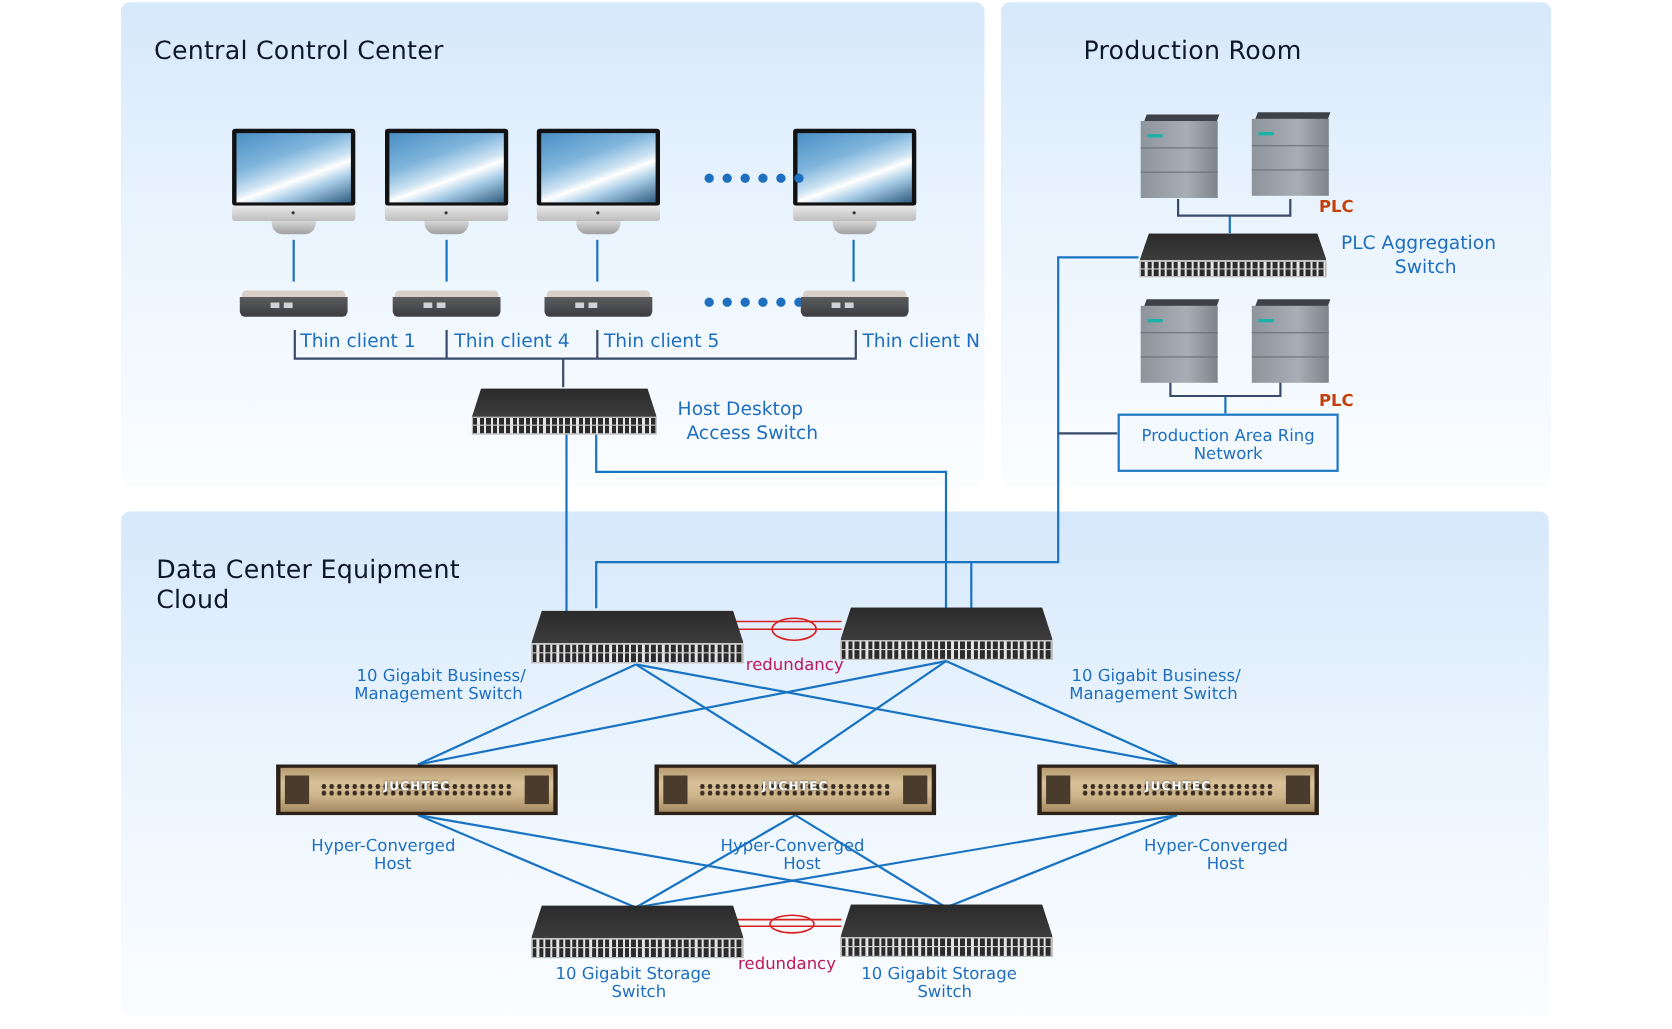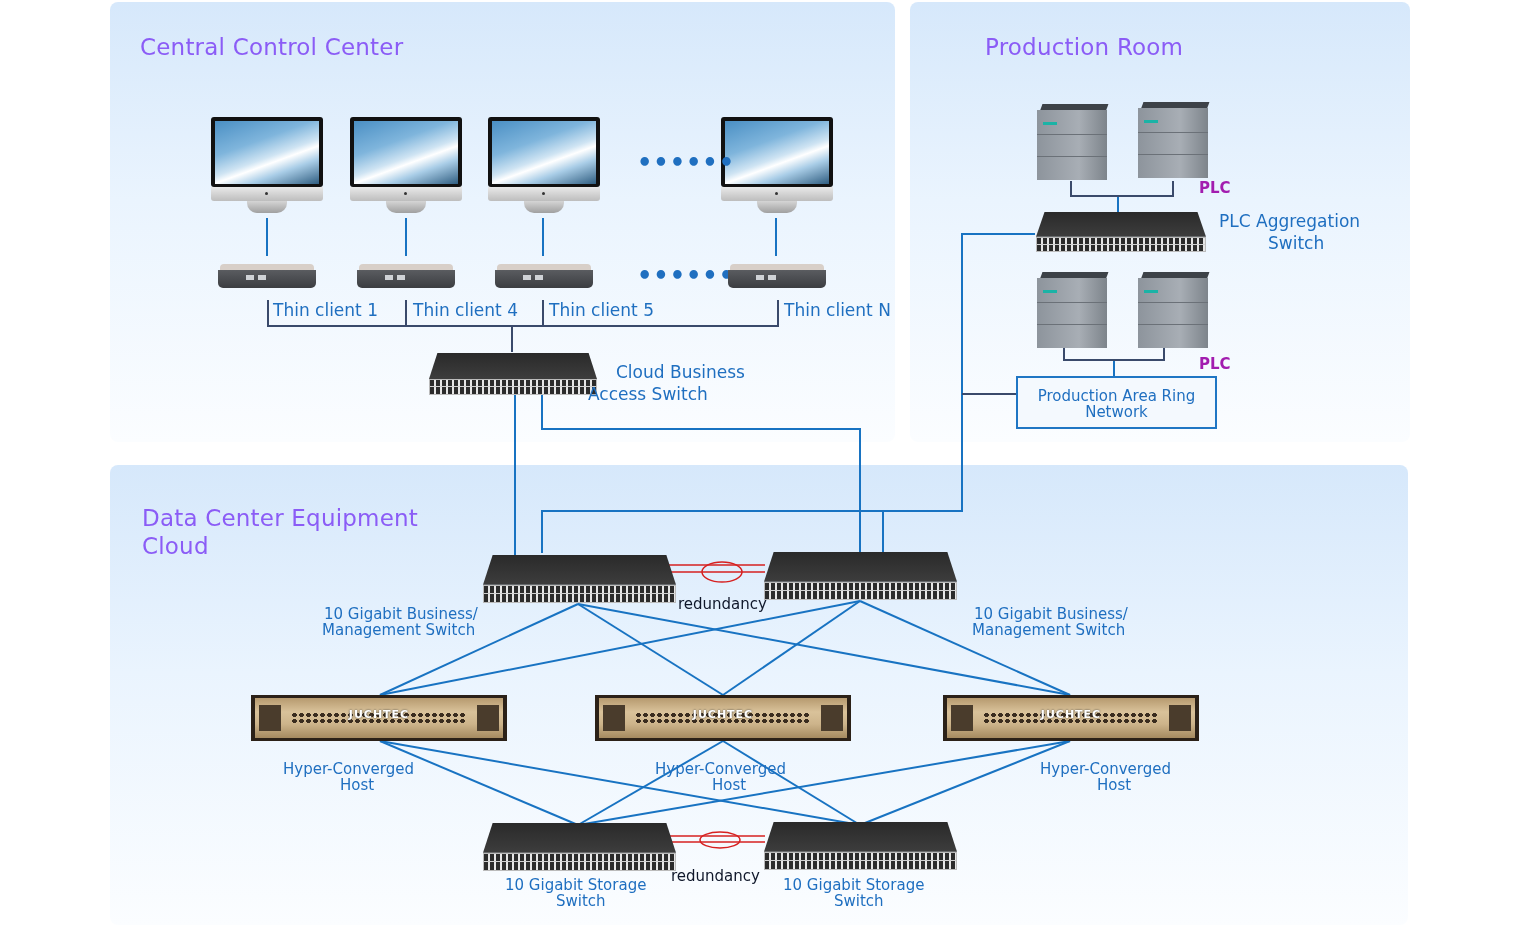--- a/index.html
+++ b/index.html
@@ -1,24 +1,24 @@
 <!DOCTYPE html>
 <html><head>
 <meta charset="utf-8">
 <style>
   html, body { margin:0; padding:0; background:#ffffff; }
   body { width:1520px; height:935px; position:relative; overflow:hidden;
          font-family:"DejaVu Sans", "Liberation Sans", sans-serif; }
   .panel { position:absolute; border-radius:8px;
            background:linear-gradient(180deg,#d6e8fb 0%,#eaf4fe 45%,#fbfdff 100%); }
-  .panel-title { position:absolute; color:#8b5cf6; font-size:23px; font-weight:normal; letter-spacing:0.2px; line-height:28px;text-align:center; }
+  .panel-title { position:absolute; color:#0f172a; font-size:23px; font-weight:normal; letter-spacing:0.2px; line-height:28px;text-align:center; }
   .lbl { position:absolute; color:#1f6fc0; font-size:15px; text-align:center; line-height:16px; white-space:nowrap; }
   .lbl-lg { font-size:17px; line-height:22px;text-align:right; }
-  .lbl-strong { font-weight:bold; color:#a21caf; font-size:15px; }
-  .red { color:#0f172a; }
+  .lbl-strong { font-weight:bold; color:#c2410c; font-size:15px; }
+  .red { color:#be185d; }
   svg.wires { position:absolute; left:0; top:0; }
   
   .monitor { position:absolute; width:112px; height:98px; }
   .monitor .screen { position:absolute; left:0; top:0; width:112px; height:70px; background:#111; border-radius:3px; }
   .monitor .screen .img { position:absolute; left:4px; top:4px; right:4px; bottom:3px;
       background:linear-gradient(160deg,#4a8fc4 0%,#7fb5dc 35%,#cfe4f3 55%,#ffffff 62%,#a9cde7 75%,#2f5d80 100%); }
   .monitor .chin { position:absolute; left:0; top:70px; width:112px; height:14px; background:linear-gradient(#e9e9e9,#bdbdbd); border-radius:0 0 3px 3px; }
   .monitor .chin::after { content:""; position:absolute; left:54px; top:5px; width:3px; height:3px; background:#333; border-radius:50%; }
   .monitor .stand { position:absolute; left:36px; top:84px; width:40px; height:12px;
       background:linear-gradient(#d5d5d5,#a0a0a0); border-radius:0 0 10px 10px; }
@@ -165,22 +165,22 @@
 
 <div class="lbl lbl-lg" style="left:273px;top:299px;">Thin client 1</div>
 <div class="lbl lbl-lg" style="left:413px;top:299px;">Thin client 4</div>
 <div class="lbl lbl-lg" style="left:549px;top:299px;">Thin client 5</div>
 <div class="lbl lbl-lg" style="left:784px;top:299px;">Thin client N</div>
 
 <div class="switch" style="left:429px;top:353px;width:168px;height:42px;">
     <div class="lid"></div>
     <div class="front"></div>
   </div>
-<div class="lbl lbl-lg" style="left:616px;top:361px;">Cloud Business</div>
-<div class="lbl lbl-lg" style="left:588px;top:383px;">Access Switch</div>
+<div class="lbl lbl-lg" style="left:616px;top:361px;">Host Desktop</div>
+<div class="lbl lbl-lg" style="left:624px;top:383px;">Access Switch</div>
 
 <div class="plc" style="left:1037px;top:104px;">
     <div class="cap"></div>
     <div class="box">
       <div class="logo"></div>
       <div class="band" style="top:24px"></div>
       <div class="band" style="top:46px"></div>
     </div>
   </div>
 <div class="plc" style="left:1138px;top:102px;">

